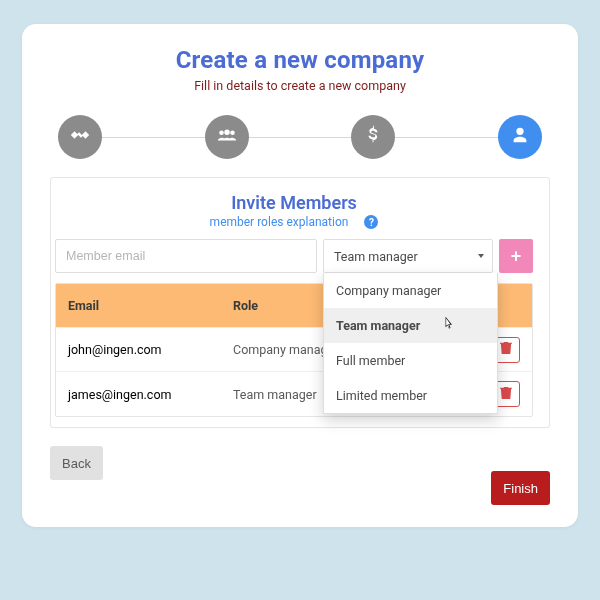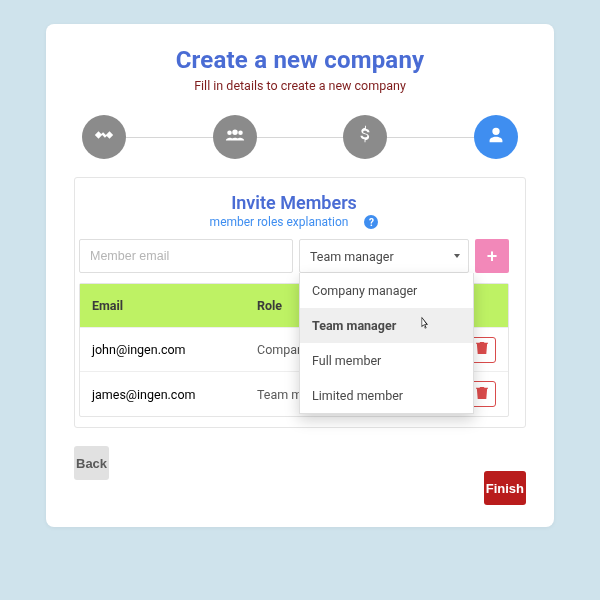--- a/index.html
+++ b/index.html
@@ -5,24 +5,24 @@
   * { box-sizing: border-box; margin: 0; padding: 0; }
   body {
     font-family: -apple-system, BlinkMacSystemFont, "Segoe UI", Roboto, Arial, sans-serif;
     background: #cfe3ec;
     width: 600px;
     height: 600px;
     overflow: hidden;
   }
   .card {
     background: #fff;
-    width: 508px;
+    width: 556px;
     margin: 24px auto 0 auto;
     padding: 22px 28px 22px 28px;
-    border-radius: 8px;
+    border-radius: 14px;
     box-shadow: 0 1px 4px rgba(0,0,0,0.05);
   }
   .title {
     text-align: center;
     color: #4a6cd4;
     font-size: 24px;
     font-weight: 700;
     letter-spacing: .2px;
   }
   .subtitle {
@@ -172,45 +172,45 @@
   }
   .thead, .trow {
     display: flex;
     align-items: center;
     height: 44px;
     border-bottom: 1px solid #eee;
     padding: 0 12px;
     font-size: 12.5px;
   }
   .trow:last-child { border-bottom: none; }
-  .thead { font-weight: 700; color: #3b3b3b; background: #bef264; }
+  .thead { font-weight: 700; color: #3b3b3b; background: #fdba74; }
   .col-email { flex: 0 0 165px; }
   .col-role  { flex: 1 1 auto; color: #5a5a5a; }
   .thead .col-role { color: #3b3b3b; }
   .col-act   { flex: 0 0 38px; display: flex; justify-content: flex-end; }
   .del-btn {
     width: 28px; height: 26px;
     border: 1px solid #d94b4b;
     border-radius: 3px;
     background: #fff;
     display: flex; align-items: center; justify-content: center;
     cursor: pointer;
   }
   .del-btn svg { width: 12px; height: 14px; fill: #d94b4b; }
   .footer {
     display: flex;
     justify-content: space-between;
     margin-top: 18px;
   }
   .btn {
     height: 34px;
-    padding: 0 2px;
+    padding: 0 12px;
     border-radius: 3px;
     font-size: 13px;
-    font-weight: 700;
+    font-weight: 400;
     border: none;
     cursor: pointer;
   }
   .btn-back {
     background: #e1e1e1;
     color: #5a5a5a;
   }
   .btn-finish {
     background: #b91c1c;
     color: #fff;

